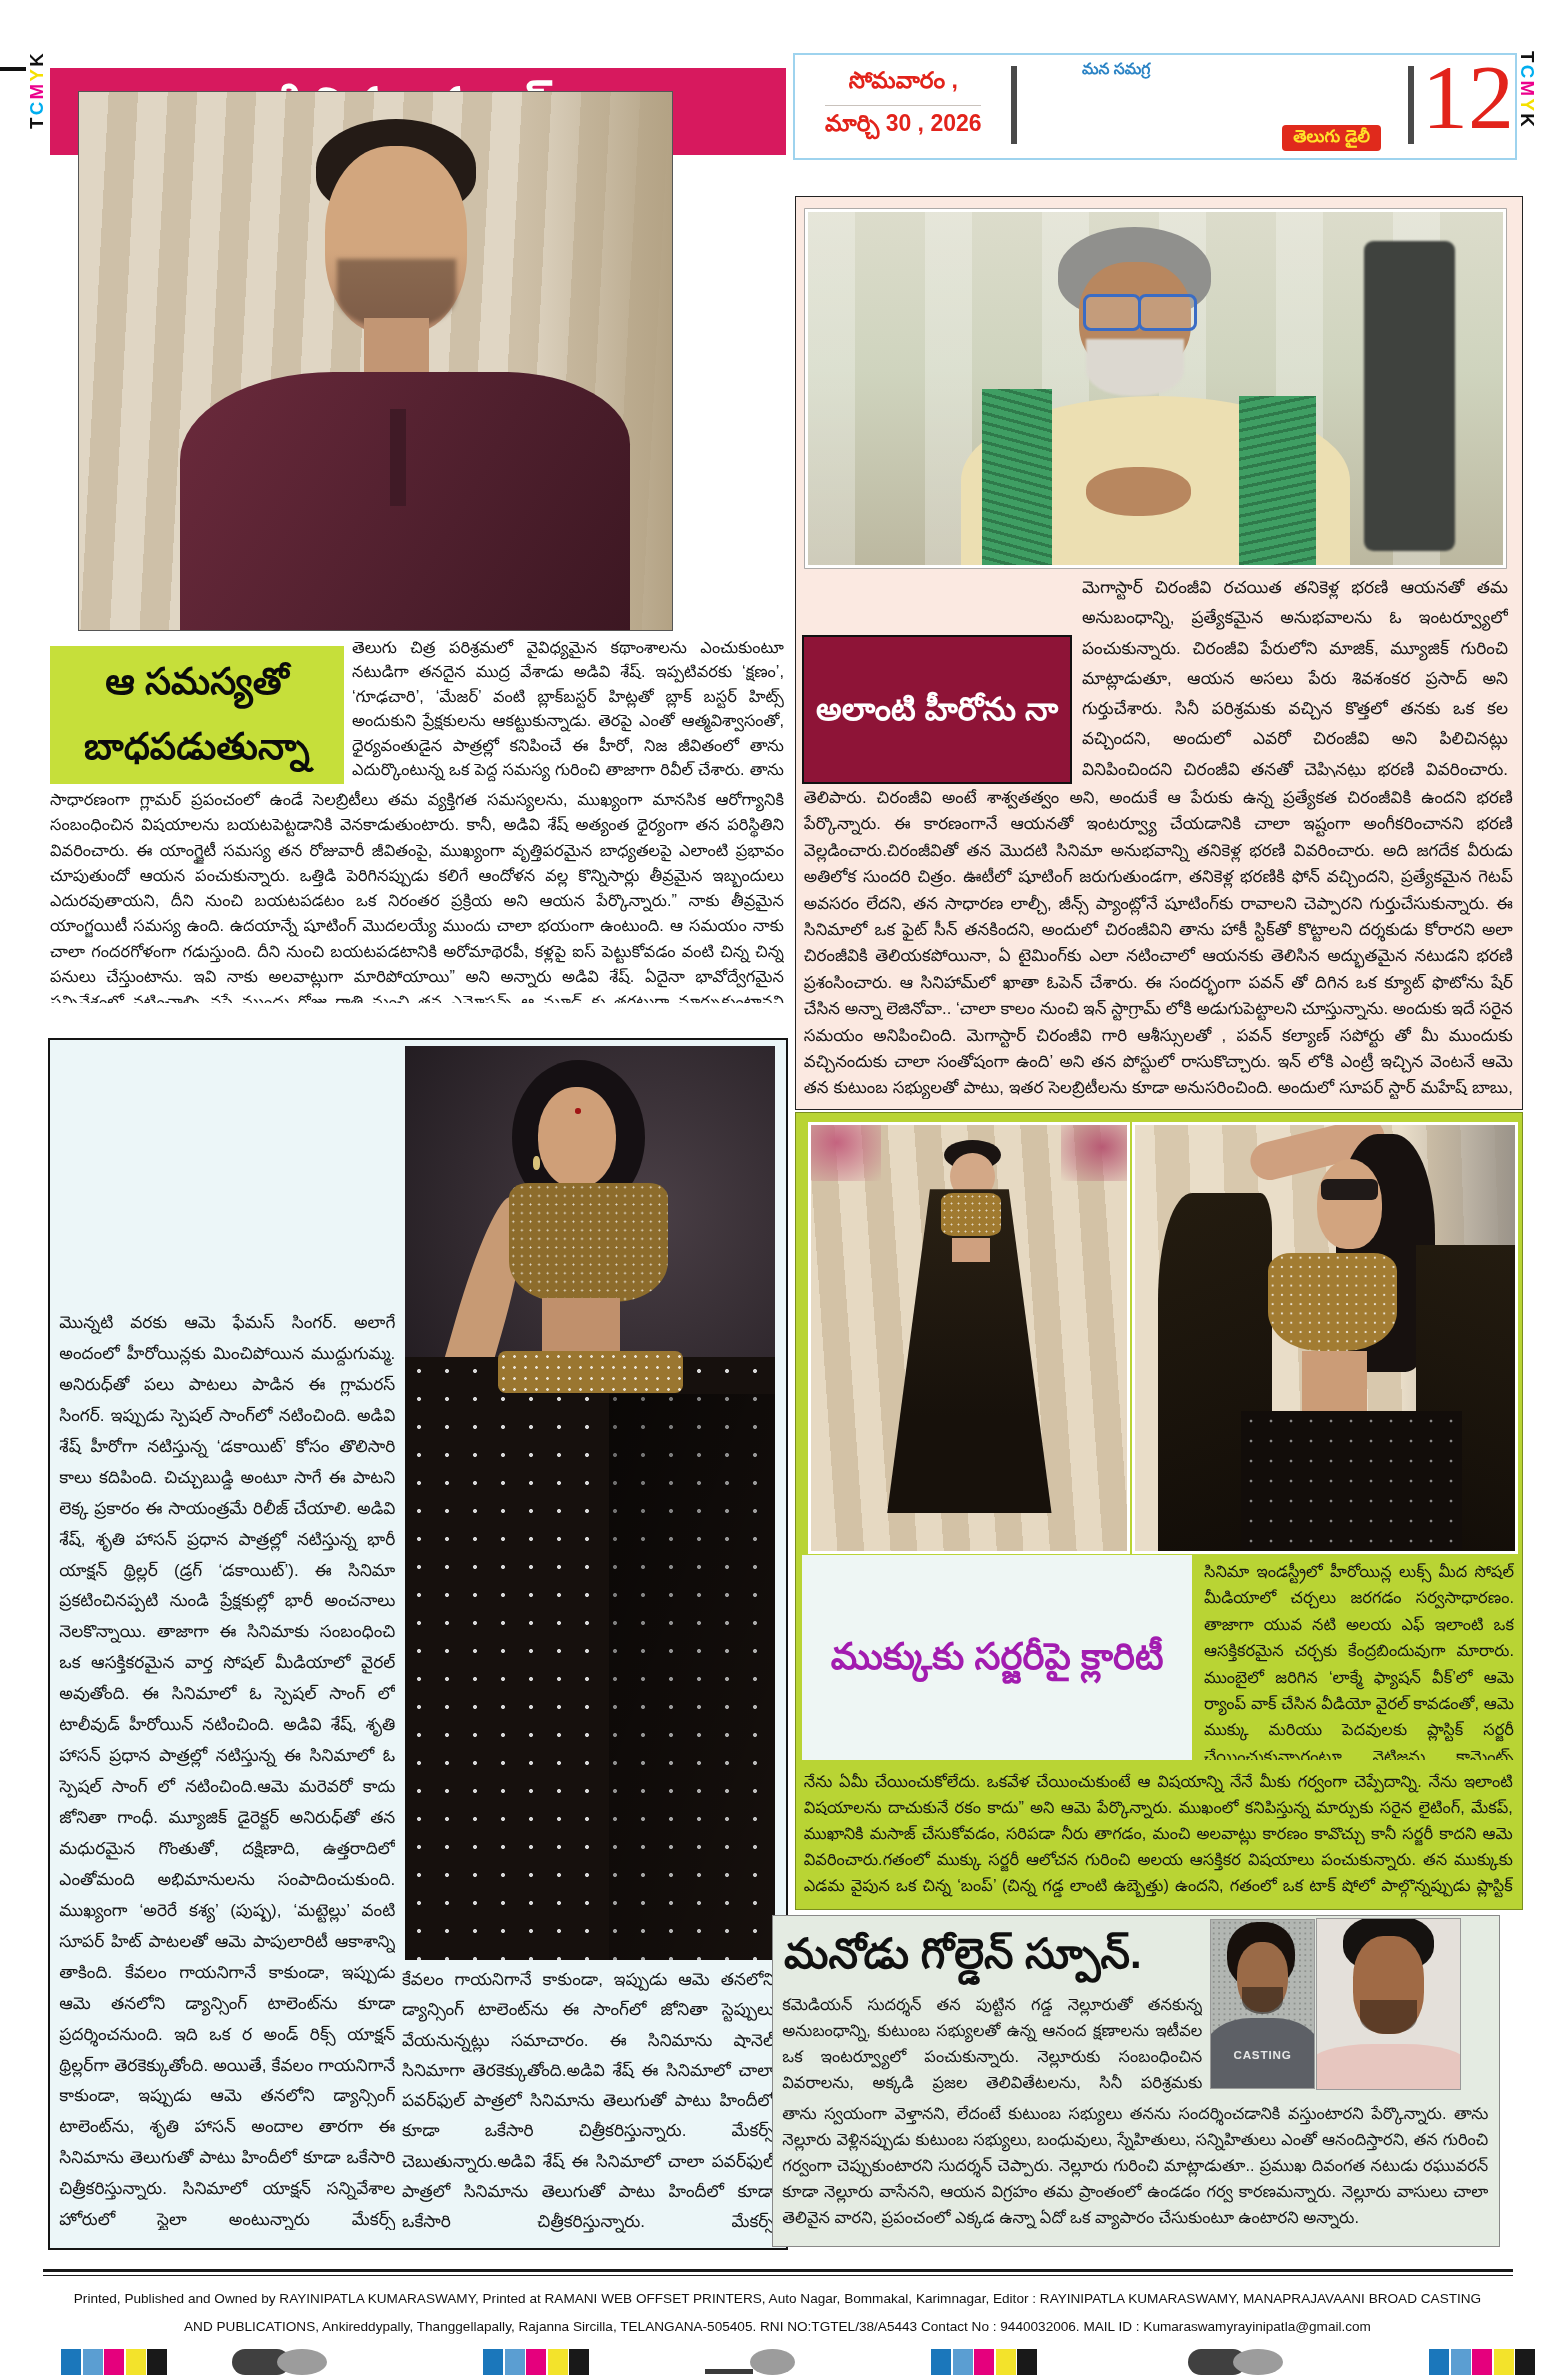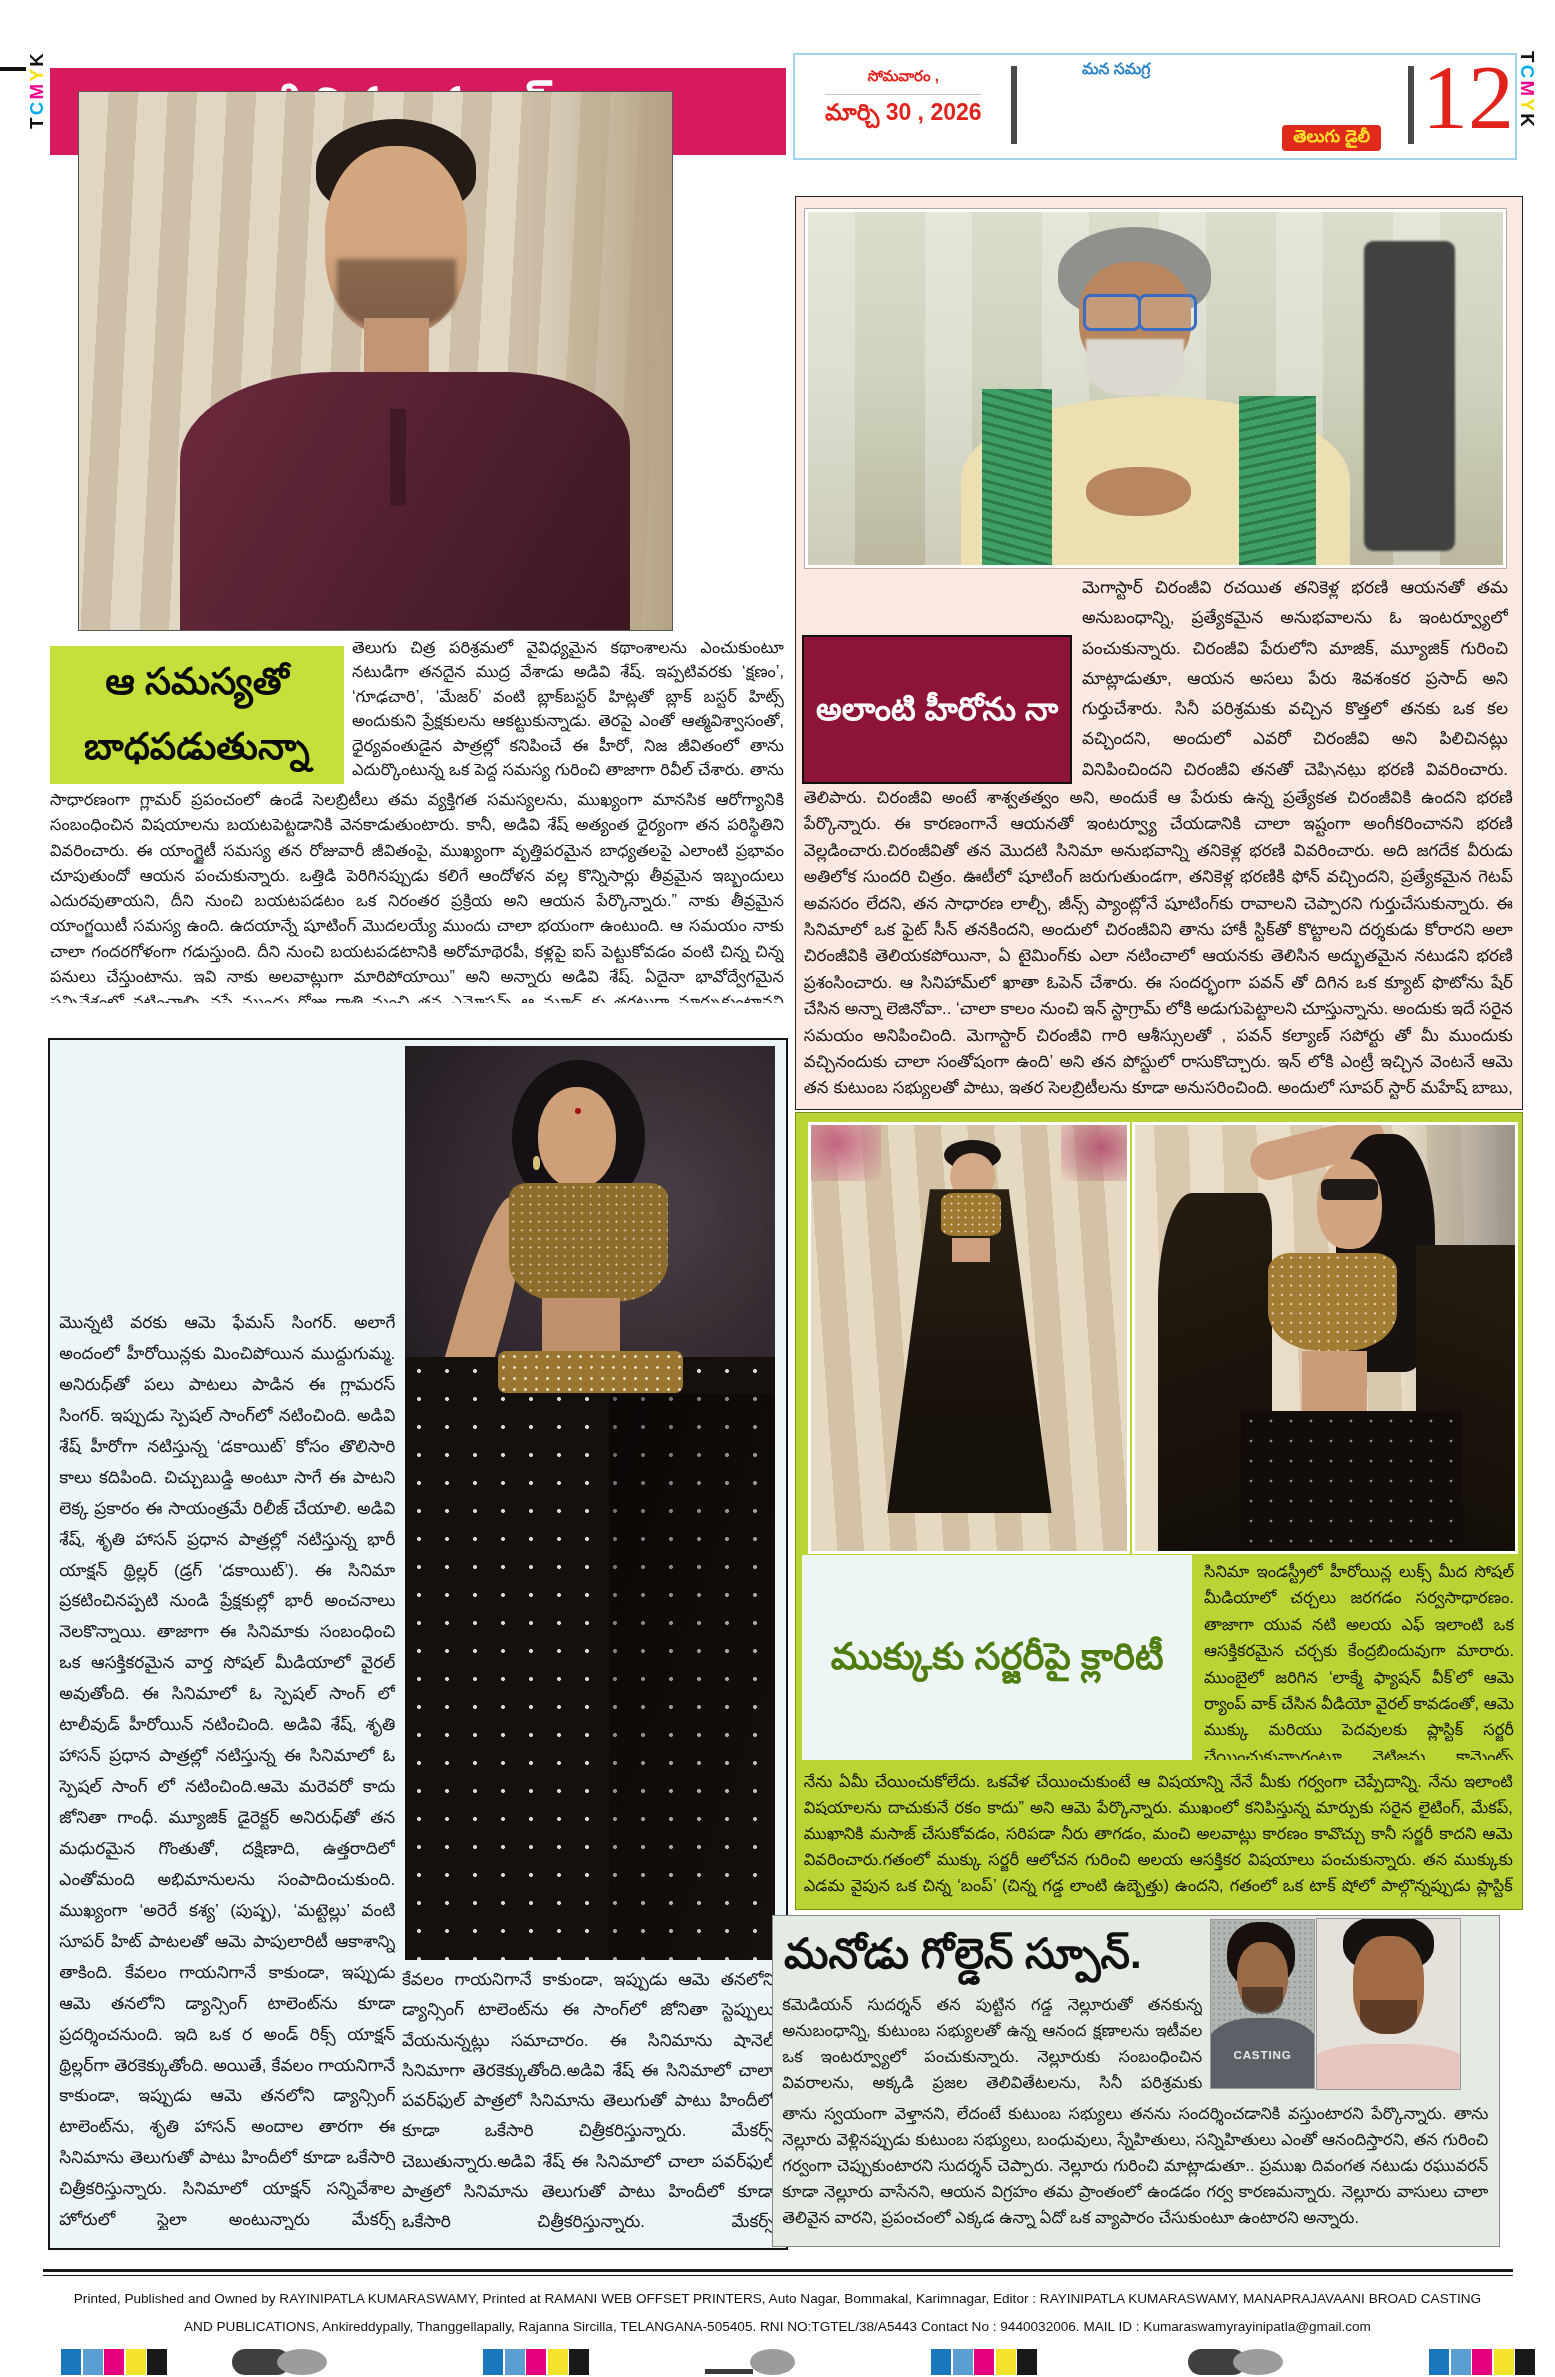--- a/index.html
+++ b/index.html
@@ -13,21 +13,21 @@
   .reg-t,.reg-k{color:#111;}
   .reg-c{color:#00aeef;}
   .reg-m{color:#ec008c;}
   .reg-y{color:#f5e000;}
   .croptick{left:0px;top:67px;width:26.4px;height:3.9px;background:#111;}
   .section-banner{left:50px;top:68px;width:736px;height:87px;background:#d7195e;
      display:flex;align-items:center;justify-content:center;color:#fff;
      font-size:50px;font-weight:bold;}
   .header-box{left:793px;top:53px;width:720px;height:103px;border:2.3px solid #9ed3ee;background:#fff;}
   .date-block{left:7.8px;top:12.4px;width:201px;text-align:center;color:#e2231b;font-weight:bold;}
-  .date-l1{font-size:15px;}
+  .date-l1{font-size:23px;}
   .date-div{width:156px;border-top:1.6px solid #c9c2bc;margin:5.4px auto 4.7px auto;}
   .date-l2{font-size:23px;}
   .vbar{width:6.2px;height:78px;background:#4a4a4a;top:11px;}
   .vbar1{left:216px;} .vbar2{left:613px;}
   .masthead-wrap{left:233px;top:0px;width:373px;height:101px;}
   .masthead-tag{left:54px;top:4.7px;font-size:15.6px;color:#2a83c5;font-weight:bold;}
   .masthead-title{left:0;top:14px;width:100%;text-align:center;font-size:64px;font-weight:bold;
      color:#8fd0f4;letter-spacing:1.6px;line-height:1;
      text-shadow:-0.8px -0.8px 0 #eaf7ff,1.6px 1.6px 0 #2b6d9e,3.1px 3.1px 0 #1d5278,3.9px 3.9px 0.8px #143c57;}
   .masthead-sub{right:20px;bottom:4.7px;background:#e02a1c;color:#ffe32a;font-size:17px;
@@ -115,21 +115,21 @@
   .a4-faceR{left:48%;top:8%;width:17%;height:21%;background:#d2a47f;border-radius:50% 50% 45% 45%;}
   .a4-shadesR{left:49%;top:12.5%;width:15%;height:5%;background:#201a18;border-radius:6.2px;}
   .a4-blouseR{left:35%;top:30%;width:34%;height:23%;border-radius:18% 18% 40% 40%;
      background:#a27c32;background-image:radial-gradient(rgba(255,255,255,.75) 1px,transparent 1.5px);background-size:9.3px 9.3px;}
   .a4-capeRL{left:6%;top:16%;width:30%;height:84%;background:linear-gradient(160deg,#241c10,#120d08);border-radius:30% 10% 0 0;}
   .a4-capeRR{right:-2%;top:28%;width:28%;height:72%;background:linear-gradient(200deg,#241c10,#120d08);}
   .a4-midR{left:44%;top:53%;width:17%;height:14%;background:#cb9c77;}
   .a4-skirtR{left:28%;top:67%;width:58%;height:33%;background:#120d0a;
      background-image:radial-gradient(rgba(220,220,220,.6) 1.2px,transparent 1.7px);background-size:20px 20px;}
   .a4-headline{left:6.2px;top:442px;width:390px;height:205px;background:#eef6f4;
-     color:#4d7c0f;font-size:37px;font-weight:bold;line-height:1.9;text-align:center;
+     color:#a21caf;font-size:37px;font-weight:bold;line-height:1.9;text-align:center;
      display:flex;flex-direction:column;align-items:center;justify-content:center;}
   .a4-intro{left:408px;top:445px;width:310px;height:202px;font-size:16.3px;line-height:1.62;}
   .a4-body{left:7.8px;top:655px;width:709px;height:132px;font-size:16.3px;line-height:1.6;}
   
   .a5-box{left:772px;top:1915px;width:726px;height:330px;background:#e4ebe2;border:0.8px solid #888;}
   .a5-headline{left:11px;top:14px;font-size:42px;font-weight:bold;color:#101010;}
   .a5-photoA{left:437px;top:3.1px;width:103px;height:168px;overflow:hidden;border:0.8px solid #999;
      background-color:#b2b6b2;background-image:radial-gradient(#8e928e 0.8px,transparent 1.2px);background-size:5.4px 5.4px;}
   .a5a-hair{left:16%;top:1%;width:66%;height:40%;background:#17100c;border-radius:45%;}
   .a5a-face{left:25%;top:13%;width:50%;height:42%;background:#9a6a47;border-radius:45%;}

